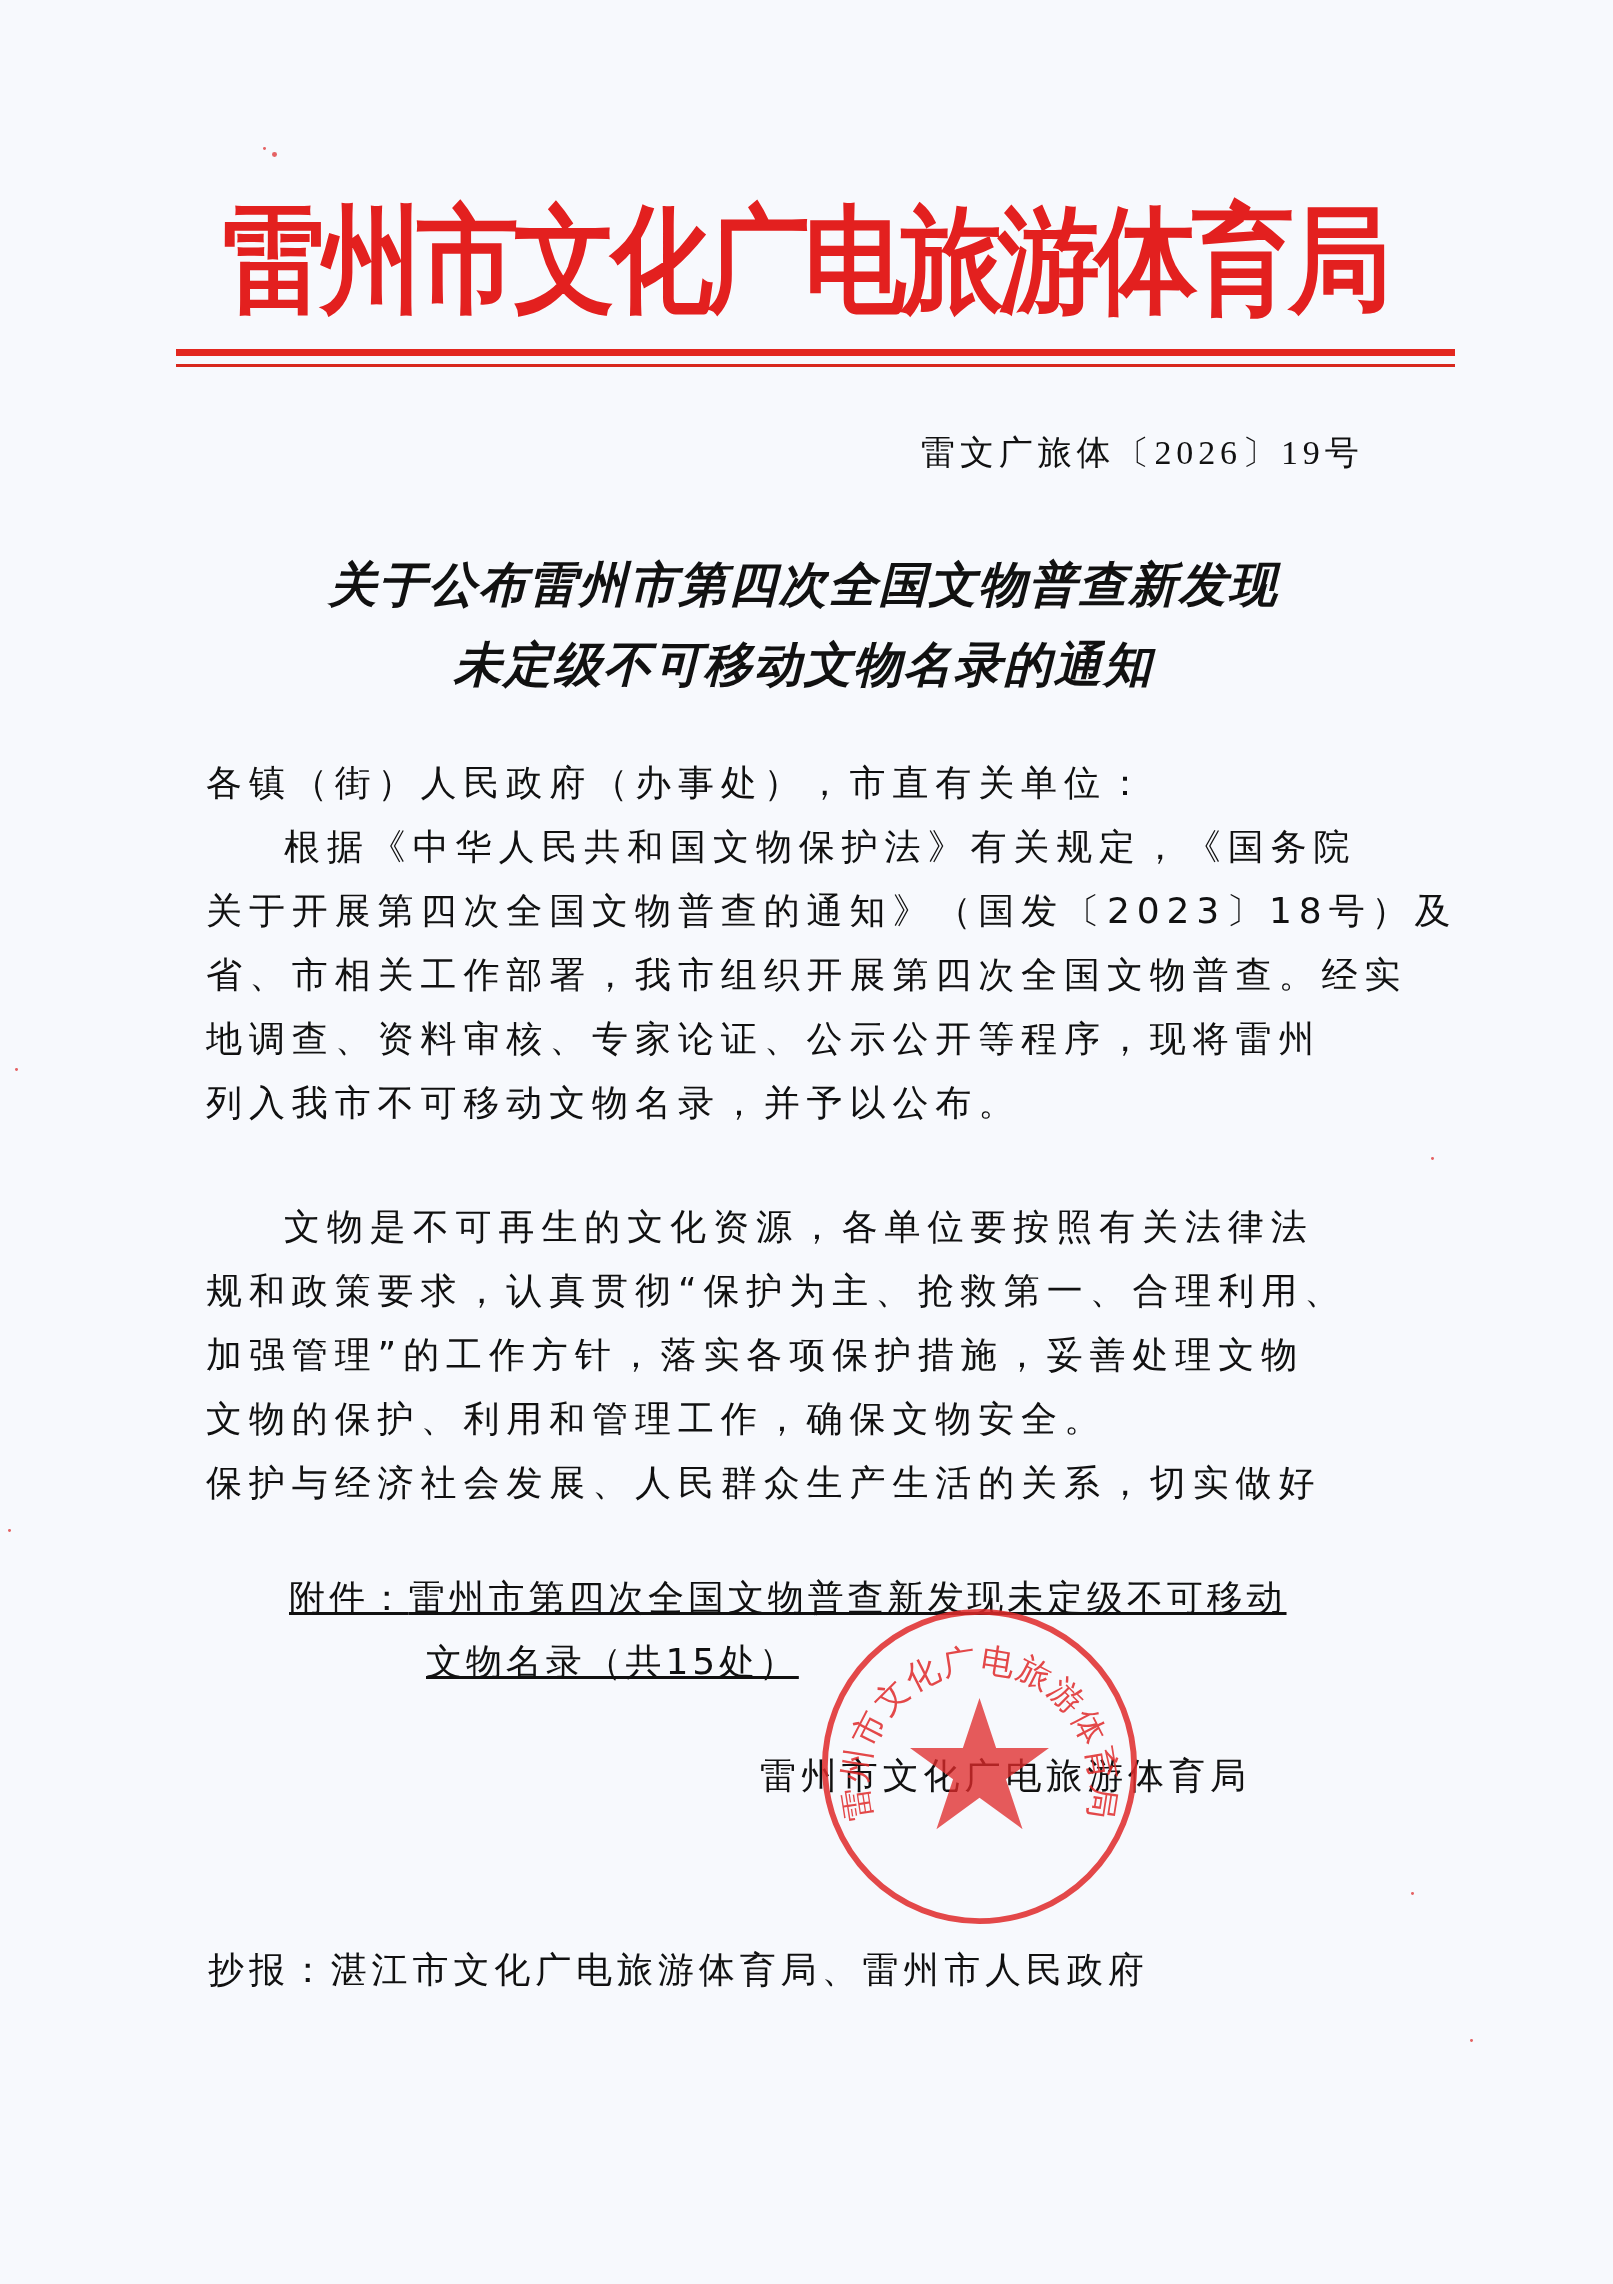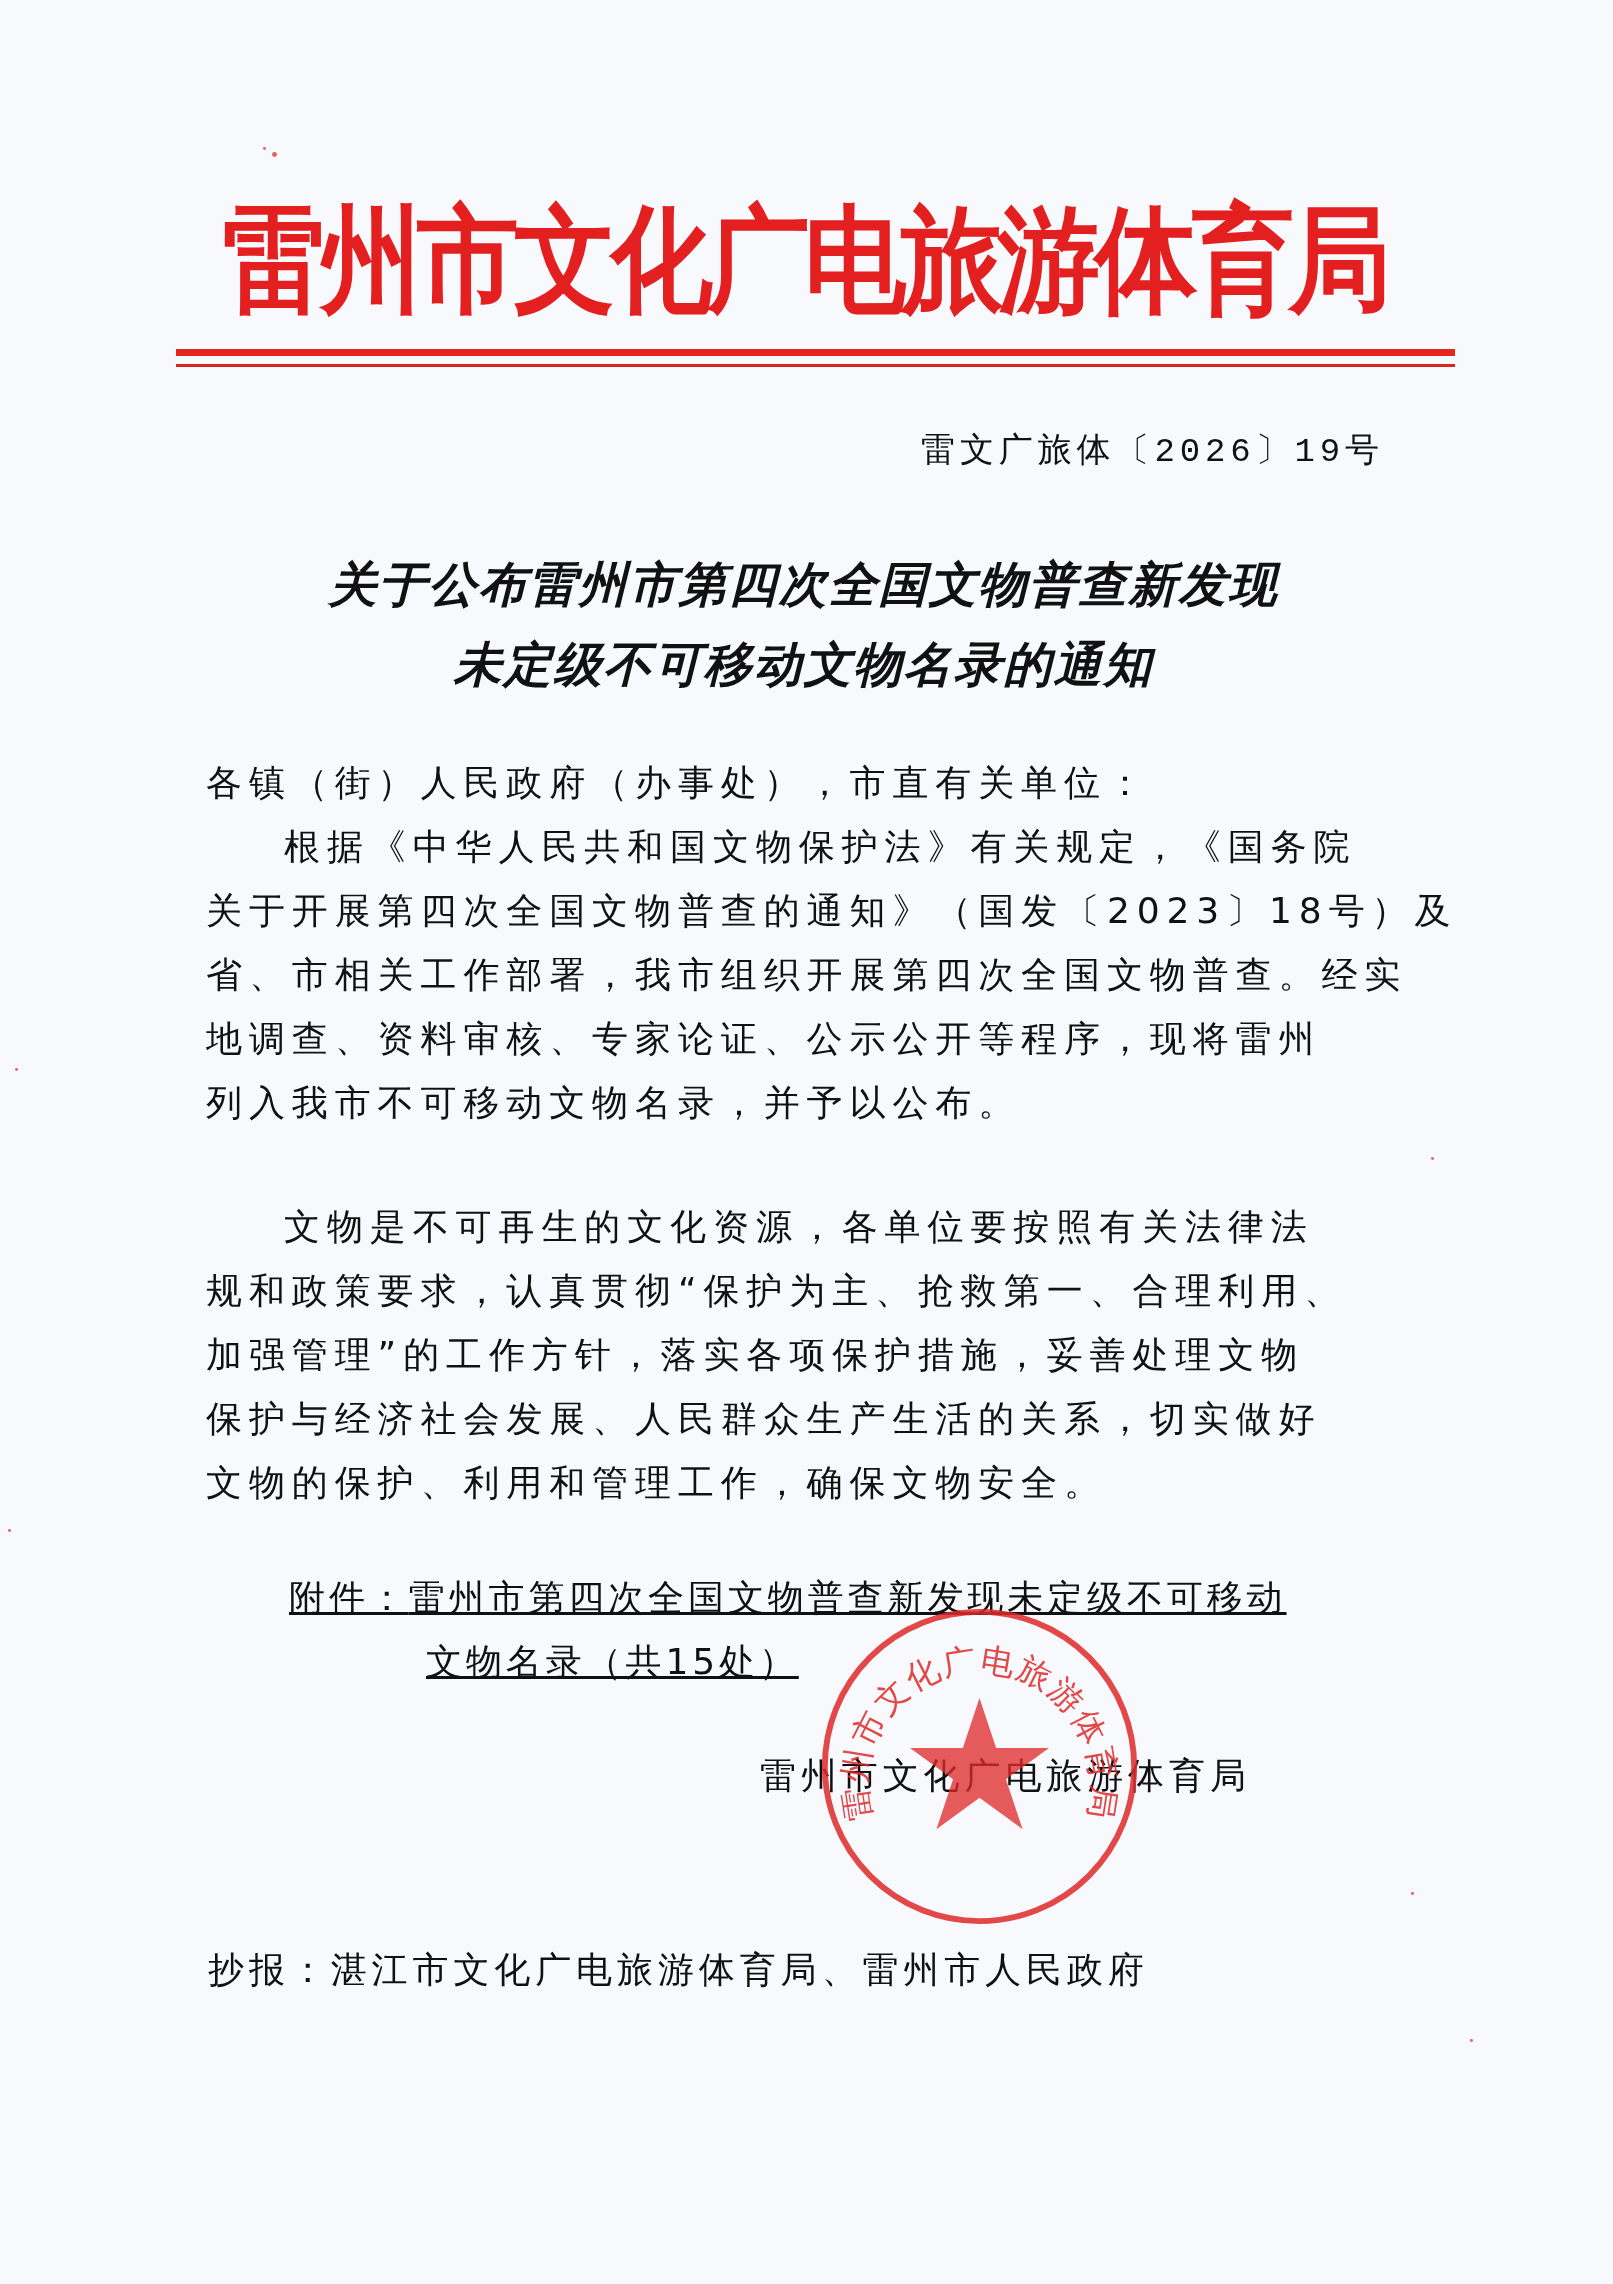--- a/index.html
+++ b/index.html
@@ -14,21 +14,21 @@
     position: absolute; left: 223px; top: 186px; width: 1188px; height: 147px;
     color: #e3201f; font-family: "DejaVu Sans", sans-serif; font-weight: bold;
     font-size: 116px; line-height: 147px; letter-spacing: -5.9px;
     display: flex; justify-content: space-between; transform: scaleX(0.88); transform-origin: left center;
     white-space: nowrap;
   }
   .rule-thick { position: absolute; left: 176px; top: 349px; width: 1279px; height: 6.9px; background: #e3271f; }
   .rule-thin { position: absolute; left: 176px; top: 364px; width: 1279px; height: 2.9px; background: #d8281e; }
   .doc-number {
     position: absolute; left: 921px; top: 423px; font-size: 34px; line-height: 59px;
-    font-family: Liberation Mono, monospace; letter-spacing: 4.9px; white-space: nowrap;
+    font-family: Liberation Serif, serif; letter-spacing: 4.9px; white-space: nowrap;
   }
   .title {
     position: absolute; left: 176px; top: 544px; width: 1255px; text-align: center;
     font-family: "DejaVu Serif", serif; font-weight: bold; font-size: 48px; line-height: 80px; letter-spacing: 2px;
   }
   .title div { white-space: nowrap; font-style: italic; }
   .body-text {
     position: absolute; left: 206px; width: 1215px;
     font-size: 36px; line-height: 64px; letter-spacing: 6.9px;
   }
@@ -73,22 +73,22 @@
     <div class="line">关于开展第四次全国文物普查的通知》（国发〔2023〕18号）及</div>
     <div class="line">省、市相关工作部署，我市组织开展第四次全国文物普查。经实</div>
     <div class="line">地调查、资料审核、专家论证、公示公开等程序，现将雷州</div>
     <div class="line">列入我市不可移动文物名录，并予以公布。</div>
   </div>
 
   <div class="body-text para2">
     <div class="line indent">文物是不可再生的文化资源，各单位要按照有关法律法</div>
     <div class="line">规和政策要求，认真贯彻“保护为主、抢救第一、合理利用、</div>
     <div class="line">加强管理”的工作方针，落实各项保护措施，妥善处理文物</div>
+    <div class="line">文物的保护、利用和管理工作，确保文物安全。</div>
     <div class="line">保护与经济社会发展、人民群众生产生活的关系，切实做好</div>
-    <div class="line">文物的保护、利用和管理工作，确保文物安全。</div>
   </div>
 
   <div class="attachment">
     <div class="line">
       <span>附件：</span><span>雷州市第四次全国文物普查新发现未定级不可移动</span>
     </div>
     <div class="line line2">文物名录（共15处）</div>
   </div>
 
   <div class="signature">

